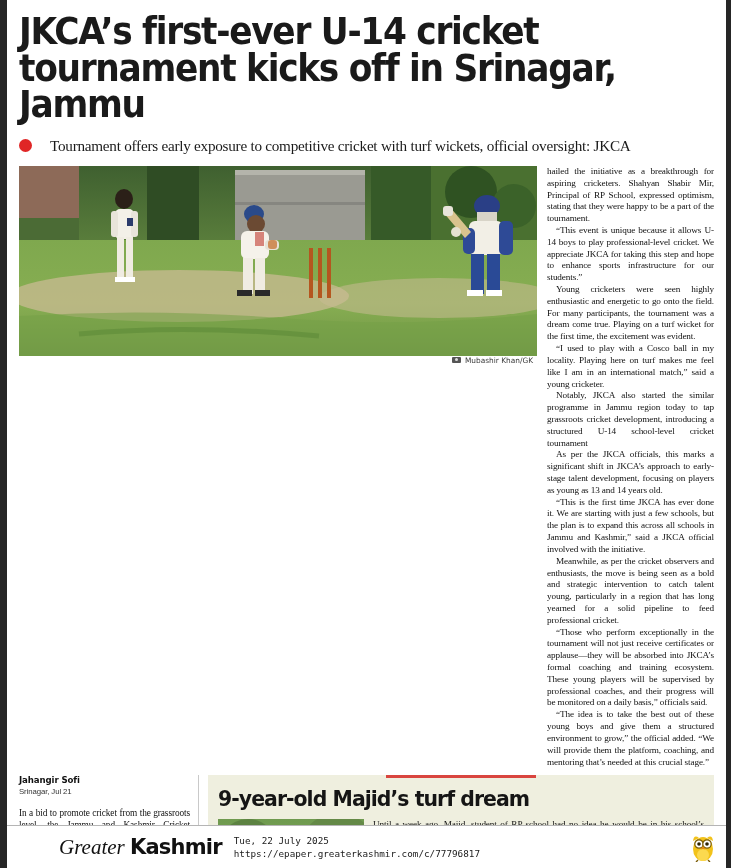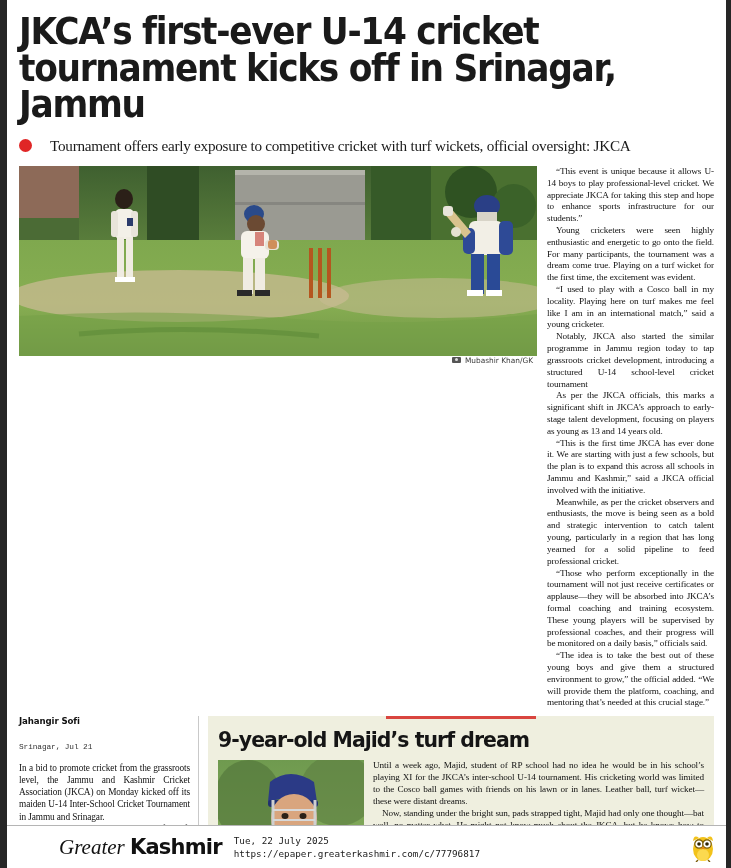--- a/index.html
+++ b/index.html
@@ -124,24 +124,24 @@
     box-sizing: border-box;
   }
   .byline-name {
     font-family: "DejaVu Sans", sans-serif;
     font-weight: bold;
     font-size: 8.6px;
     color: #111;
     letter-spacing: -0.1px;
   }
   .byline-place {
-    font-family: Liberation Mono, monospace;
+    font-family: Liberation Sans, sans-serif;
     font-size: 7.8px;
     color: #333;
-    margin-top: 17px;
+    margin-top: 2px;
     letter-spacing: -0.1px;
   }
   .leftcol .body { margin-top: 11px; }
   .body {
     font-size: 9.3px;
     line-height: 1.30;
     text-align: justify;
     color: #111;
     letter-spacing: -0.1px;
   }
@@ -309,20 +309,21 @@
             </g>
           </svg>
         </div>
         <div class="credit">
           <span class="cam-icon"></span>
           <span>Mubashir Khan/GK</span>
         </div>
       </div>
 
       <div class="rightcol" id="rightcol">
+          <p class="first">hailed the initiative as a breakthrough for aspiring cricketers. Shahyan Shabir Mir, Principal of RP School, expressed optimism, stating that they were happy to be a part of the tournament.</p>
           <p>“This event is unique because it allows U-14 boys to play professional-level cricket. We appreciate JKCA for taking this step and hope to enhance sports infrastructure for our students.”</p>
           <p>Young cricketers were seen highly enthusiastic and energetic to go onto the field. For many participants, the tournament was a dream come true. Playing on a turf wicket for the first time, the excitement was evident.</p>
           <p>“I used to play with a Cosco ball in my locality. Playing here on turf makes me feel like I am in an international match,” said a young cricketer.</p>
           <p>Notably, JKCA also started the similar programme in Jammu region today to tap grassroots cricket development, introducing a structured U-14 school-level cricket tournament</p>
           <p>As per the JKCA officials, this marks a significant shift in JKCA’s approach to early-stage talent development, focusing on players as young as 13 and 14 years old.</p>
           <p>“This is the first time JKCA has ever done it. We are starting with just a few schools, but the plan is to expand this across all schools in Jammu and Kashmir,” said a JKCA official involved with the initiative.</p>
           <p>Meanwhile, as per the cricket observers and enthusiasts, the move is being seen as a bold and strategic intervention to catch talent young, particularly in a region that has long yearned for a solid pipeline to feed professional cricket.</p>
           <p>“Those who perform exceptionally in the tournament will not just receive certificates or applause—they will be absorbed into JKCA’s formal coaching and training ecosystem. These young players will be supervised by professional coaches, and their progress will be monitored on a daily basis,” officials said.</p>
           <p>“The idea is to take the best out of these young boys and give them a structured environment to grow,” the official added. “We will provide them the platform, coaching, and mentoring that’s needed at this crucial stage.”</p>
         </div>

